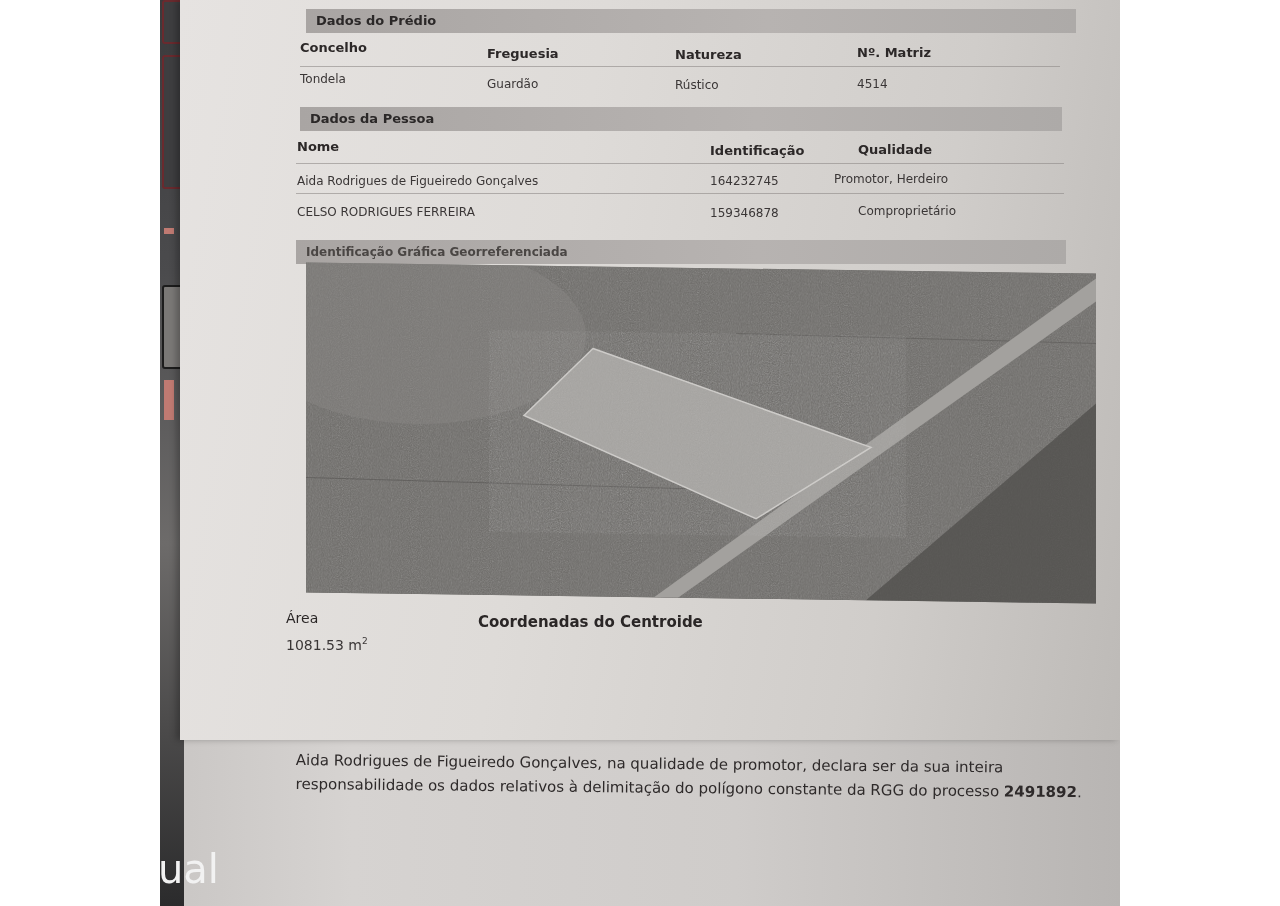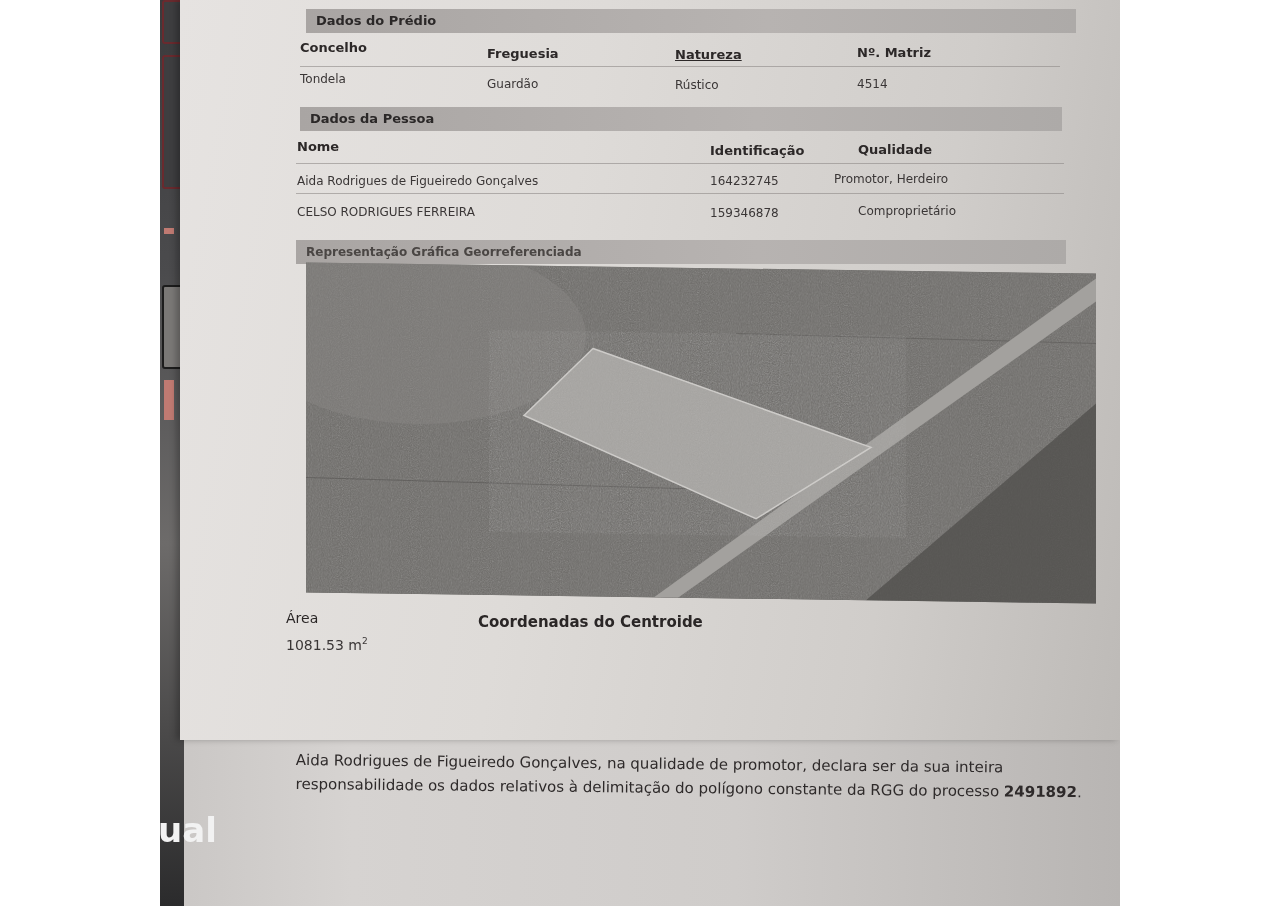--- a/index.html
+++ b/index.html
@@ -41,40 +41,40 @@
       linear-gradient(180deg,#6f6d6a,#615f5c);
     transform:skewY(0.8deg);
   }
   .map svg { position:absolute; left:0; top:0; }
   .area-title { position:absolute; font-weight:normal; font-size:14px; color:#2a2626; }
   .area-val { position:absolute; font-size:14px; color:#3a3636; }
   .coord-line { position:absolute; font-size:15px; color:#2a2626; white-space:nowrap; }
   .coord-line b { font-weight:bold; }
   .decl { position:absolute; left:116px; top:748px; width:800px; font-size:15px; line-height:24px; color:#2e2a2a; transform:rotate(0.6deg); transform-origin:left top; }
   .decl b { font-weight:bold; }
-  .watermark { position:absolute; left:-2px; top:810px; font-size:34px; font-weight:bold; color:#f2f2f2; letter-spacing:0px; font-family:"DejaVu Sans", sans-serif; }
+  .watermark { position:absolute; left:-2px; top:846px; font-size:40px; font-weight:normal; color:#f2f2f2; letter-spacing:0px; font-family:"DejaVu Sans", sans-serif; }
 </style>
 </head>
 <body>
 
 <div class="photo">
   <div class="keyboard">
     <div class="key k1"></div>
     <div class="key k2"></div>
     <div class="key-led" style="top:228px;"></div>
     <div class="key k3"></div>
     <div class="key-led" style="top:380px;height:40px;"></div>
   </div>
 
   <div class="paper">
 
     <div class="section-bar" style="left:126px;top:9px;width:770px;">Dados do Prédio</div>
     <div class="lbl" style="left:120px;top:40px;">Concelho</div>
     <div class="lbl" style="left:307px;top:46px;">Freguesia</div>
-    <div class="lbl" style="left:495px;top:47px;text-decoration:underline;">Natureza</div>
+    <div class="lbl" style="left:495px;top:47px;">Natureza</div>
     <div class="lbl" style="left:677px;top:45px;">Nº. Matriz</div>
     <div class="rule" style="left:120px;top:66px;width:760px;"></div>
     <div class="val" style="left:120px;top:72px;">Tondela</div>
     <div class="val" style="left:307px;top:77px;">Guardão</div>
     <div class="val" style="left:495px;top:78px;">Rústico</div>
     <div class="val" style="left:677px;top:77px;">4514</div>
 
     <div class="section-bar" style="left:120px;top:107px;width:762px;">Dados da Pessoa</div>
     <div class="lbl" style="left:117px;top:139px;">Nome</div>
     <div class="lbl" style="left:530px;top:143px;">Identificação</div>
@@ -83,21 +83,21 @@
 
     <div class="val" style="left:117px;top:174px;">Aida Rodrigues de Figueiredo Gonçalves</div>
     <div class="val" style="left:530px;top:174px;">164232745</div>
     <div class="val" style="left:654px;top:172px;">Promotor, Herdeiro</div>
     <div class="rule" style="left:116px;top:193px;width:768px;"></div>
 
     <div class="val" style="left:117px;top:205px;">CELSO RODRIGUES FERREIRA</div>
     <div class="val" style="left:530px;top:206px;">159346878</div>
     <div class="val" style="left:678px;top:204px;">Comproprietário</div>
 
-    <div class="section-bar light" style="left:116px;top:240px;width:770px;font-size:12px;">Representação Gráfica Georreferenciada</div>
+    <div class="section-bar light" style="left:116px;top:240px;width:770px;font-size:12px;">Identificação Gráfica Georreferenciada</div>
 
     <div class="map">
       <svg width="790" height="330" viewBox="0 0 790 330">
         <defs>
           <filter id="noise">
             <feTurbulence type="fractalNoise" baseFrequency="0.9" numOctaves="2" result="t"></feTurbulence>
             <feColorMatrix type="saturate" values="0"></feColorMatrix>
             <feComponentTransfer>
                 <feFuncA type="linear" slope="0.35"></feFuncA>
               </feComponentTransfer>

